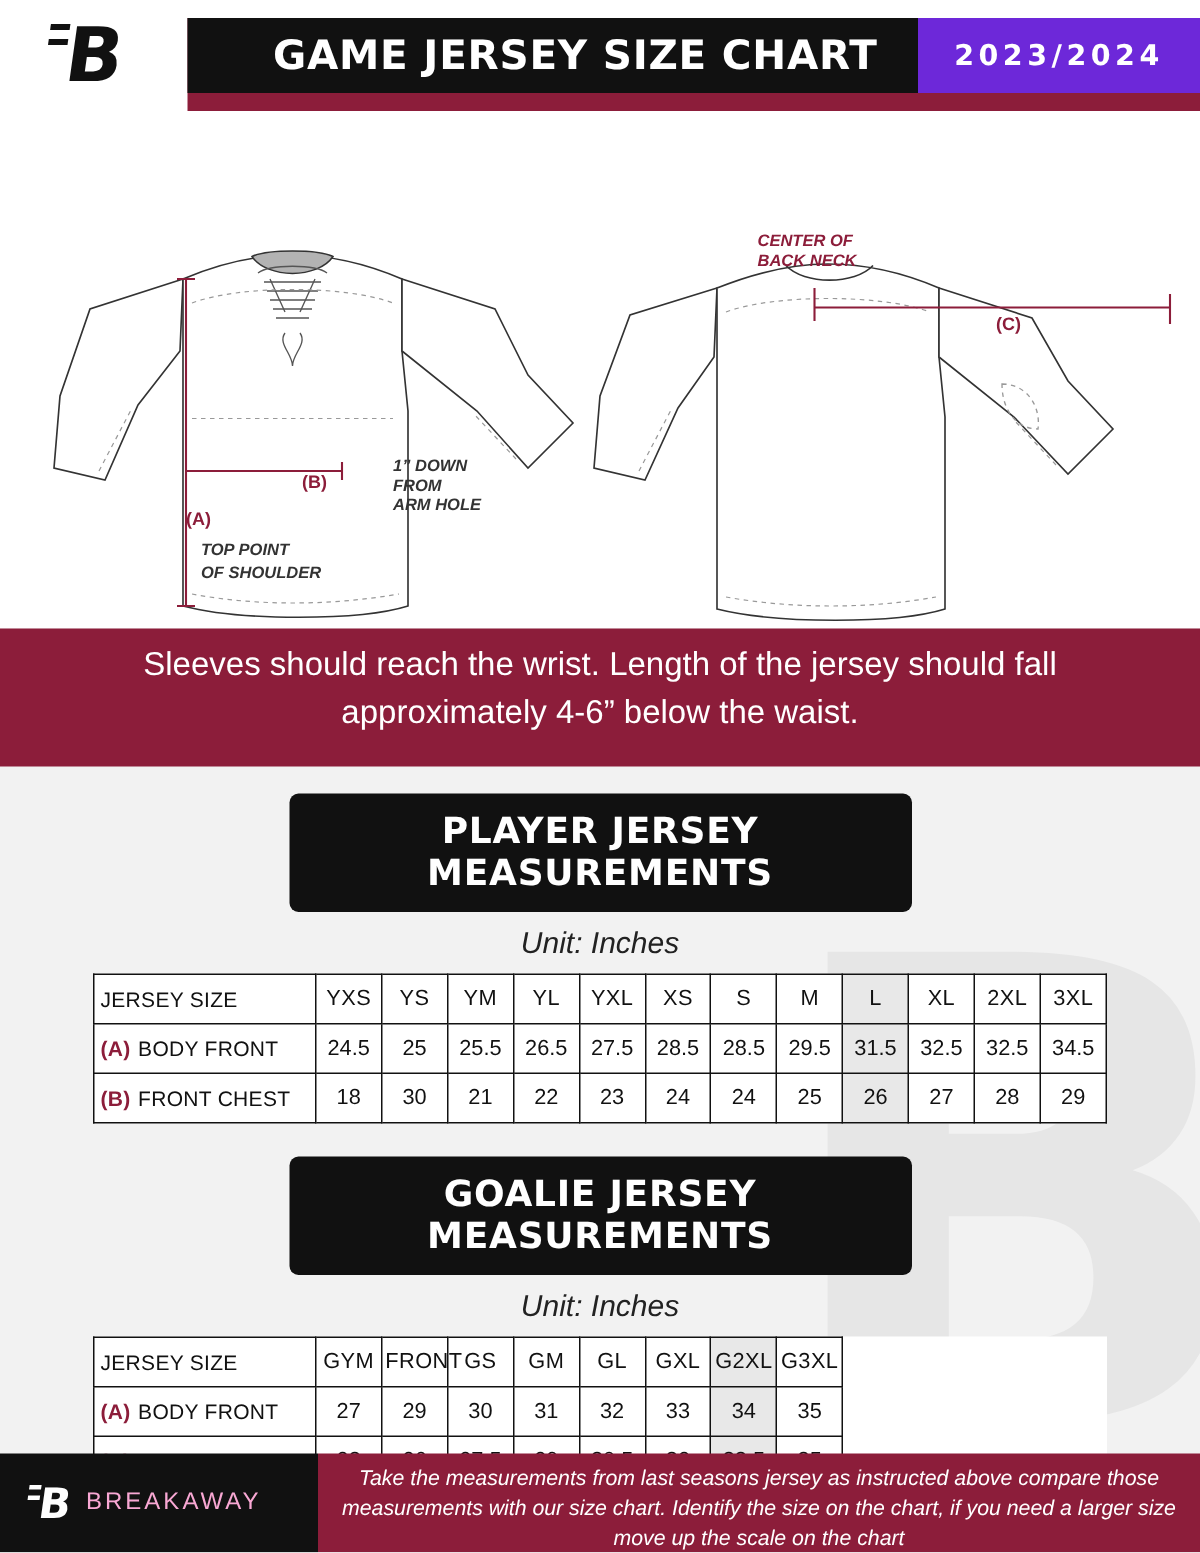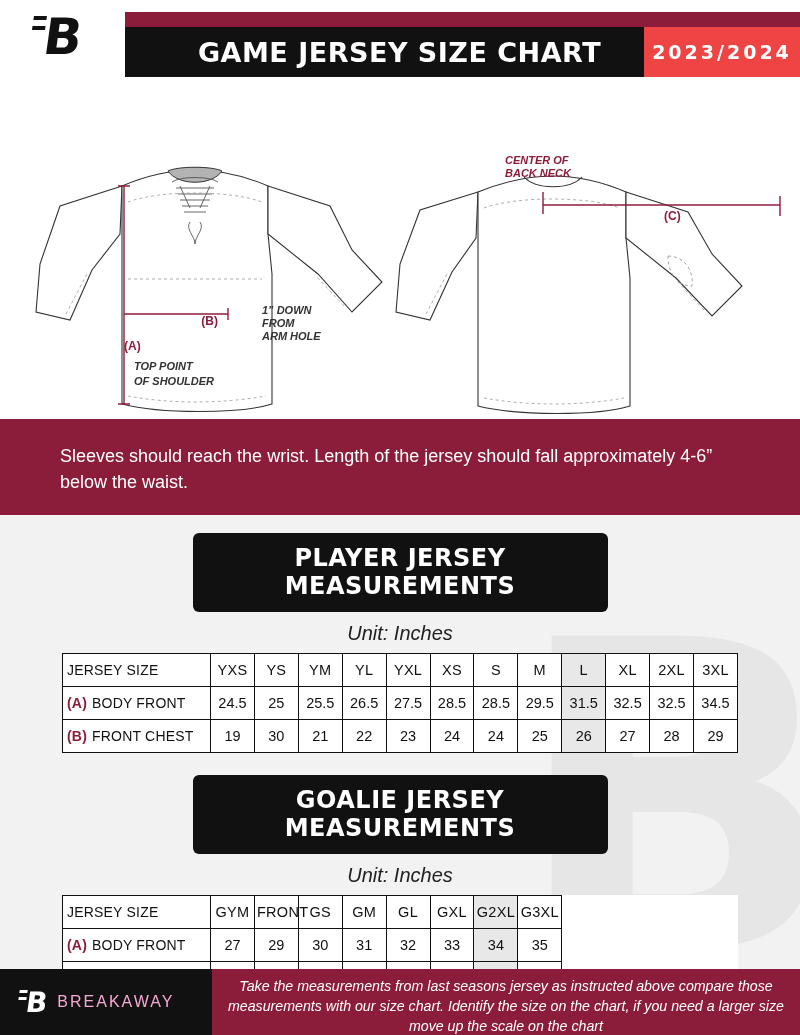--- a/index.html
+++ b/index.html
@@ -70,40 +70,40 @@
   }
   .logo-b:after {
     content: "";
     position: absolute;
     left: -13px; top: 18px;
     width: 13px; height: 4px;
     background: #111;
   }
   .title-bar {
     position: absolute;
-    left: 125px; top: 27px;
+    left: 125px; top: 12px;
     right: 0; height: 50px;
     background: #111111;
     display: flex;
     align-items: center;
     justify-content: space-between;
   }
   .title-bar .title {
     flex: 1;
     text-align: center;
     color: #ffffff;
     font-size: 27px;
     font-weight: 700;
     letter-spacing: 0.5px;
     font-family: "DejaVu Sans", sans-serif;
     padding-left: 30px;
   }
   .season {
-    width: 156px;
-    background: #ef4444;
+    width: 188px;
+    background: #6d28d9;
     height: 50px;
     display: flex;
     align-items: center;
     justify-content: center;
     color: #ffffff;
     font-size: 19px;
     font-weight: 700;
     letter-spacing: 3px;
     font-family: "DejaVu Sans", sans-serif;
   }
@@ -115,22 +115,23 @@
     background: #ffffff;
     z-index: 1;
   }
   .illus svg { display: block; }
 
   
   .note-band {
     position: relative;
     background: #8c1d3a;
     color: #ffffff;
-    padding: 24px 60px 20px;
-    font-size: 18px;
+    text-align: center;
+    padding: 8px 60px 20px;
+    font-size: 22px;
     line-height: 1.45;
     z-index: 2;
   }
 
   
   .section {
     position: relative;
     z-index: 2;
     padding-top: 18px;
   }
@@ -381,21 +382,21 @@
               <td>28.5</td>
               <td>28.5</td>
               <td>29.5</td>
               <td class="hl">31.5</td>
               <td>32.5</td>
               <td>32.5</td>
               <td>34.5</td>
             </tr>
             <tr>
               <td class="rowlabel"><span class="tag">(B)</span>FRONT CHEST</td>
-              <td>19</td>
+              <td>18</td>
               <td>30</td>
               <td>21</td>
               <td>22</td>
               <td>23</td>
               <td>24</td>
               <td>24</td>
               <td>25</td>
               <td class="hl">26</td>
               <td>27</td>
               <td>28</td>

